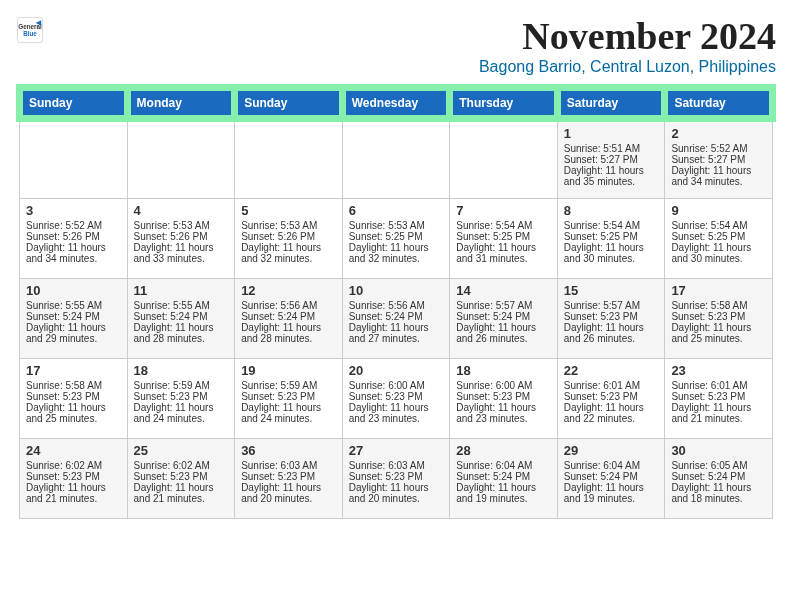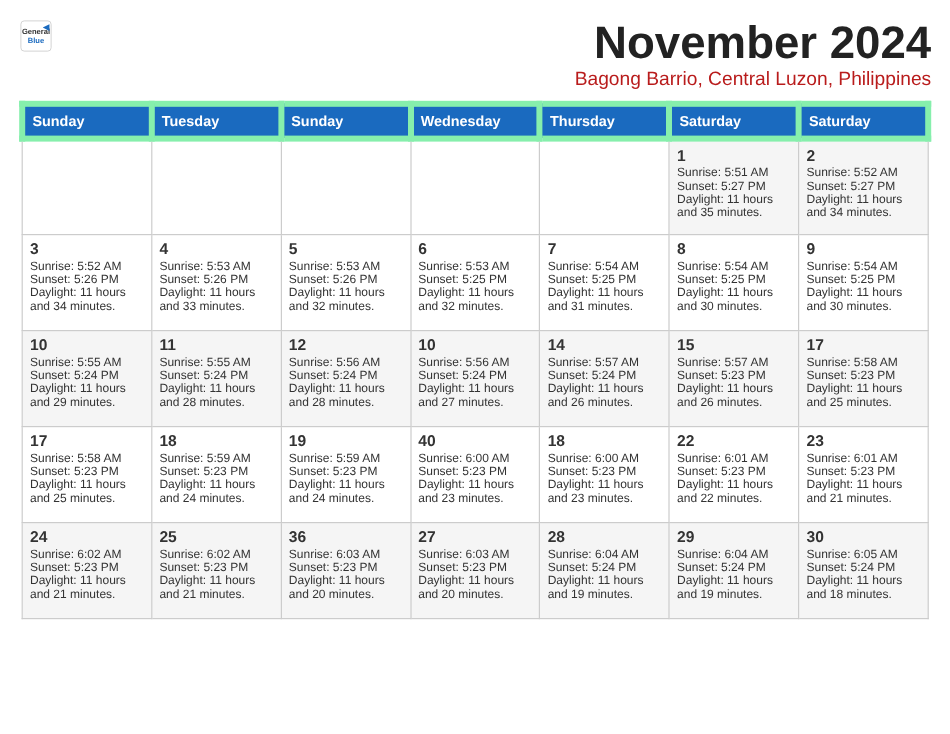--- a/index.html
+++ b/index.html
@@ -26,41 +26,42 @@
       height: 28px;
     }
     .title-area {
       text-align: right;
     }
     .month-title {
       font-size: 38px;
       font-weight: bold;
       color: #222;
       line-height: 1.1;
+      font-family: Liberation Serif, serif;
     }
     .location-title {
       font-size: 16px;
-      color: #b91c1c;
+      color: #0369a1;
       font-weight: normal;
     }
     table {
       width: 100%;
       border-collapse: collapse;
       table-layout: fixed;
     }
     thead tr {
       background: #1a6abf;
     }
     thead th {
       color: #fff;
       font-size: 12px;
       font-weight: bold;
       text-align: left;
       padding: 5px 6px;
-      border: 5px solid #86efac;
+      border: 7px solid #86efac;
     }
     tbody tr {
       vertical-align: top;
     }
     tbody td {
       border: 1px solid #ccc;
       padding: 4px 6px;
       font-size: 10px;
       color: #333;
       height: 80px;
@@ -94,21 +95,21 @@
   <div class="title-area">
     <div class="month-title">November 2024</div>
     <div class="location-title">Bagong Barrio, Central Luzon, Philippines</div>
   </div>
 </div>
 
 <table>
   <thead>
     <tr>
     <th>Sunday</th>
-        <th>Tuesday</th>
+        <th>Monday</th>
         <th>Sunday</th>
         <th>Wednesday</th>
         <th>Thursday</th>
         <th>Saturday</th>
         <th>Saturday</th>
       </tr>
   </thead>
   <tbody id="calendar-body">
   <tr>
         <td class="empty-cell"></td>
@@ -134,21 +135,21 @@
         <td><span class="day-num">12</span>Sunrise: 5:56 AM<br>Sunset: 5:24 PM<br>Daylight: 11 hours<br>and 28 minutes.<br></td>
         <td><span class="day-num">10</span>Sunrise: 5:56 AM<br>Sunset: 5:24 PM<br>Daylight: 11 hours<br>and 27 minutes.<br></td>
         <td><span class="day-num">14</span>Sunrise: 5:57 AM<br>Sunset: 5:24 PM<br>Daylight: 11 hours<br>and 26 minutes.<br></td>
         <td><span class="day-num">15</span>Sunrise: 5:57 AM<br>Sunset: 5:23 PM<br>Daylight: 11 hours<br>and 26 minutes.<br></td>
         <td><span class="day-num">17</span>Sunrise: 5:58 AM<br>Sunset: 5:23 PM<br>Daylight: 11 hours<br>and 25 minutes.<br></td>
       </tr>
       <tr>
         <td><span class="day-num">17</span>Sunrise: 5:58 AM<br>Sunset: 5:23 PM<br>Daylight: 11 hours<br>and 25 minutes.<br></td>
         <td><span class="day-num">18</span>Sunrise: 5:59 AM<br>Sunset: 5:23 PM<br>Daylight: 11 hours<br>and 24 minutes.<br></td>
         <td><span class="day-num">19</span>Sunrise: 5:59 AM<br>Sunset: 5:23 PM<br>Daylight: 11 hours<br>and 24 minutes.<br></td>
-        <td><span class="day-num">40</span>Sunrise: 6:00 AM<br>Sunset: 5:23 PM<br>Daylight: 11 hours<br>and 23 minutes.<br></td>
+        <td><span class="day-num">20</span>Sunrise: 6:00 AM<br>Sunset: 5:23 PM<br>Daylight: 11 hours<br>and 23 minutes.<br></td>
         <td><span class="day-num">18</span>Sunrise: 6:00 AM<br>Sunset: 5:23 PM<br>Daylight: 11 hours<br>and 23 minutes.<br></td>
         <td><span class="day-num">22</span>Sunrise: 6:01 AM<br>Sunset: 5:23 PM<br>Daylight: 11 hours<br>and 22 minutes.<br></td>
         <td><span class="day-num">23</span>Sunrise: 6:01 AM<br>Sunset: 5:23 PM<br>Daylight: 11 hours<br>and 21 minutes.<br></td>
       </tr>
       <tr>
         <td><span class="day-num">24</span>Sunrise: 6:02 AM<br>Sunset: 5:23 PM<br>Daylight: 11 hours<br>and 21 minutes.<br></td>
         <td><span class="day-num">25</span>Sunrise: 6:02 AM<br>Sunset: 5:23 PM<br>Daylight: 11 hours<br>and 21 minutes.<br></td>
         <td><span class="day-num">36</span>Sunrise: 6:03 AM<br>Sunset: 5:23 PM<br>Daylight: 11 hours<br>and 20 minutes.<br></td>
         <td><span class="day-num">27</span>Sunrise: 6:03 AM<br>Sunset: 5:23 PM<br>Daylight: 11 hours<br>and 20 minutes.<br></td>
         <td><span class="day-num">28</span>Sunrise: 6:04 AM<br>Sunset: 5:24 PM<br>Daylight: 11 hours<br>and 19 minutes.<br></td>

